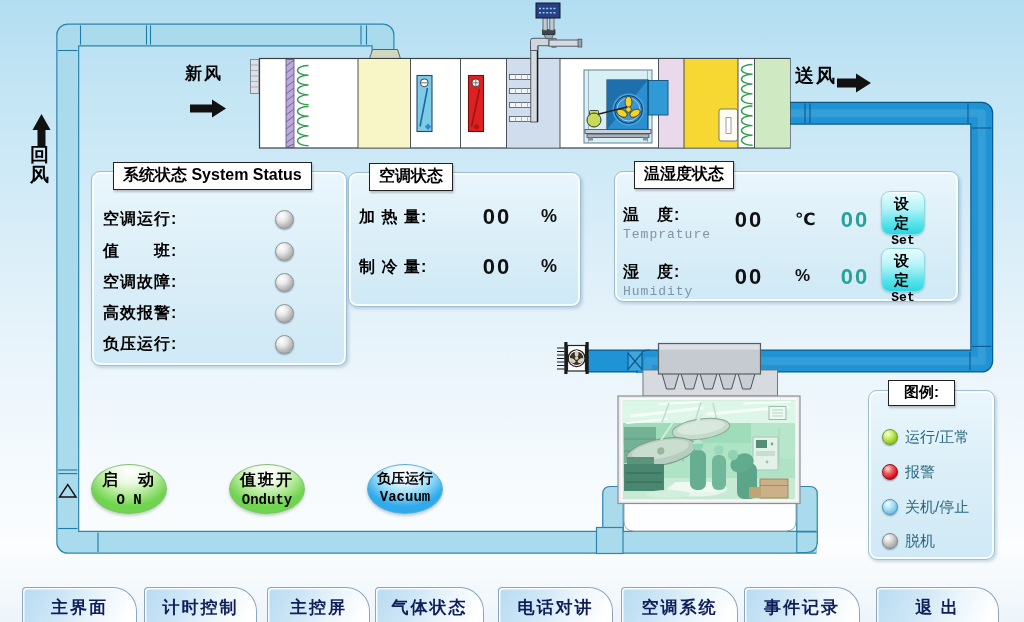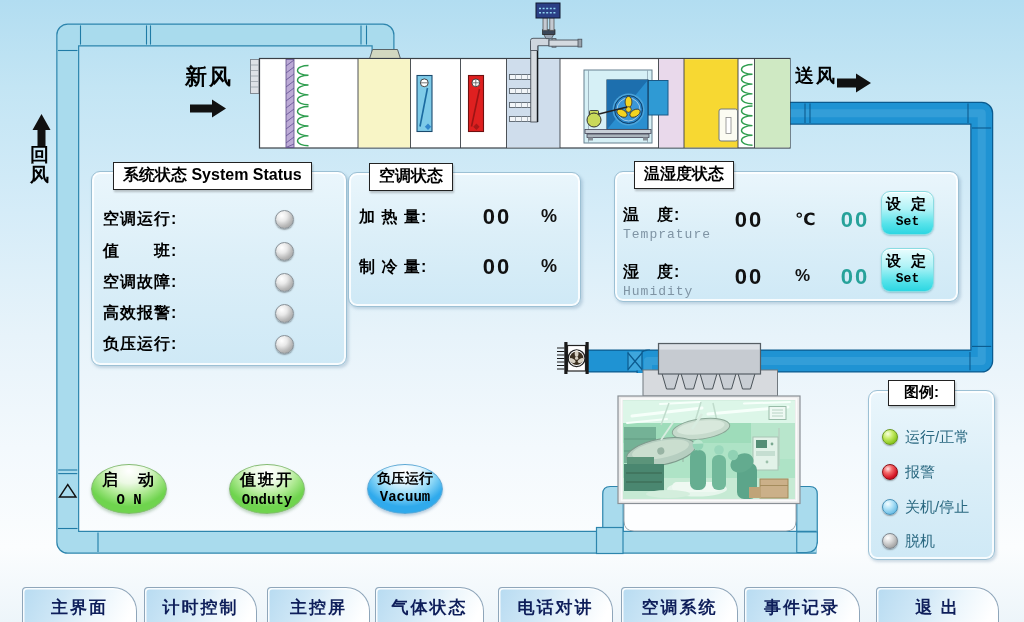--- a/index.html
+++ b/index.html
@@ -1,21 +1,21 @@
 <!DOCTYPE html>
 <html><head>
 <meta charset="utf-8">
 <style>
   html,body{margin:0;padding:0;background:#dfeef8;}
   #stage{position:relative;width:1024px;height:622px;overflow:hidden;
     background:linear-gradient(180deg,#b2ddf1 0%,#c3e5f4 14%,#d5ecf8 34%,#e7f3fa 54%,#f3f9fd 72%,#fbfdfe 88%,#edf5fa 100%);
     font-family:"Liberation Sans","DejaVu Sans",sans-serif;}
   #schematic{position:absolute;left:0;top:0;z-index:1;}
   .txt{position:absolute;z-index:2;color:#000;font-weight:bold;white-space:pre;}
-  #fresh-air-label{left:185px;top:62px;font-size:22px;letter-spacing:2px;}
+  #fresh-air-label{left:185px;top:62px;font-size:17px;letter-spacing:2px;}
   #supply-air-label{left:795px;top:63px;font-size:19px;letter-spacing:2px;}
   #return-air-label{left:30px;top:145px;font-size:19px;width:21px;line-height:20px;white-space:normal;word-break:break-all;}
   .panel{position:absolute;z-index:2;border:1px solid #9cc0d4;border-radius:9px;
     background:linear-gradient(180deg,#eaf6fc 0%,#dcefF8 45%,#cfe9f6 100%);
     box-shadow:inset 0 0 0 2px rgba(255,255,255,.85),1.5px 2px 3px rgba(90,130,160,.28);}
   .ptitle{position:absolute;background:#fff;border:1px solid #222;padding:2px 9px 3px;font-weight:bold;
     font-size:16px;color:#000;white-space:nowrap;box-shadow:1px 1.5px 2px rgba(0,0,0,.22);z-index:3;}
   #system-status-panel{left:91px;top:171px;width:228px;height:193px;padding-left:26px;}
   #system-status-panel .ptitle{left:21px;top:-10px;}
   .srow{position:absolute;left:11px;width:191px;height:22px;display:flex;justify-content:space-between;align-items:center;}
@@ -30,21 +30,21 @@
   .acrow .acvalue{position:absolute;left:116px;top:-3px;width:44px;text-align:center;font-size:22px;font-weight:bold;color:#111;letter-spacing:2px;}
   .acrow .acunit{position:absolute;left:182px;top:-1px;font-size:18px;font-weight:bold;color:#111;}
   #temp-humidity-panel{left:614px;top:171px;width:343px;height:129px;}
   #temp-humidity-panel .ptitle{left:19px;top:-11px;}
   .throw{position:absolute;left:8px;height:46px;width:330px;}
   .throw .thlabel{font-size:16px;font-weight:bold;color:#000;letter-spacing:1px;}
   .throw .thsub{font-size:13px;color:#7f94a4;font-family:"Liberation Mono","DejaVu Sans Mono",monospace;letter-spacing:1px;margin-top:1px;}
   .throw .thvalue{position:absolute;left:104px;top:2px;width:44px;text-align:center;font-size:22px;font-weight:bold;color:#111;letter-spacing:2px;}
   .throw .thunit{position:absolute;left:172px;top:4px;font-size:17px;font-weight:bold;color:#111;}
   .throw .thset{position:absolute;left:210px;top:2px;width:44px;text-align:center;font-size:22px;font-weight:bold;color:#27a29a;letter-spacing:2px;}
-  .setbtn{position:absolute;left:266px;width:53px;height:44px;border-radius:9px;border:1px solid #8adce2;
+  .setbtn{position:absolute;left:266px;width:44px;height:44px;border-radius:9px;border:1px solid #8adce2;
     background:linear-gradient(180deg,#e9fdfe 0%,#b2f3f7 40%,#58e3ea 75%,#2cd6e2 100%);
     box-shadow:inset 0 1px 0 #fff,0 1px 2px rgba(0,100,120,.3);text-align:center;cursor:pointer;padding-top:3px;box-sizing:border-box;}
   .setbtn .sb1{font-size:15px;font-weight:bold;color:#000;letter-spacing:3px;}
   .setbtn .sb2{font-size:13px;font-weight:bold;color:#000;font-family:"Liberation Mono","DejaVu Sans Mono",monospace;}
   #legend-panel{left:868px;top:390px;width:125px;height:168px;}
   #legend-panel .ptitle{left:19px;top:-11px;font-size:15px;padding:2px 15px 3px;}
   .litem{position:absolute;left:13px;height:20px;display:flex;align-items:center;gap:7px;}
   .litem .llabel{font-size:15px;color:#2a6880;white-space:nowrap;}
   .led.sm{width:16px;height:16px;flex:0 0 16px;}
   .led.lg2{background:radial-gradient(circle at 35% 28%,#f8ffe0 0%,#c6ec66 35%,#8cc820 72%,#5f9a0c 100%);border-color:#6a9a20;}

